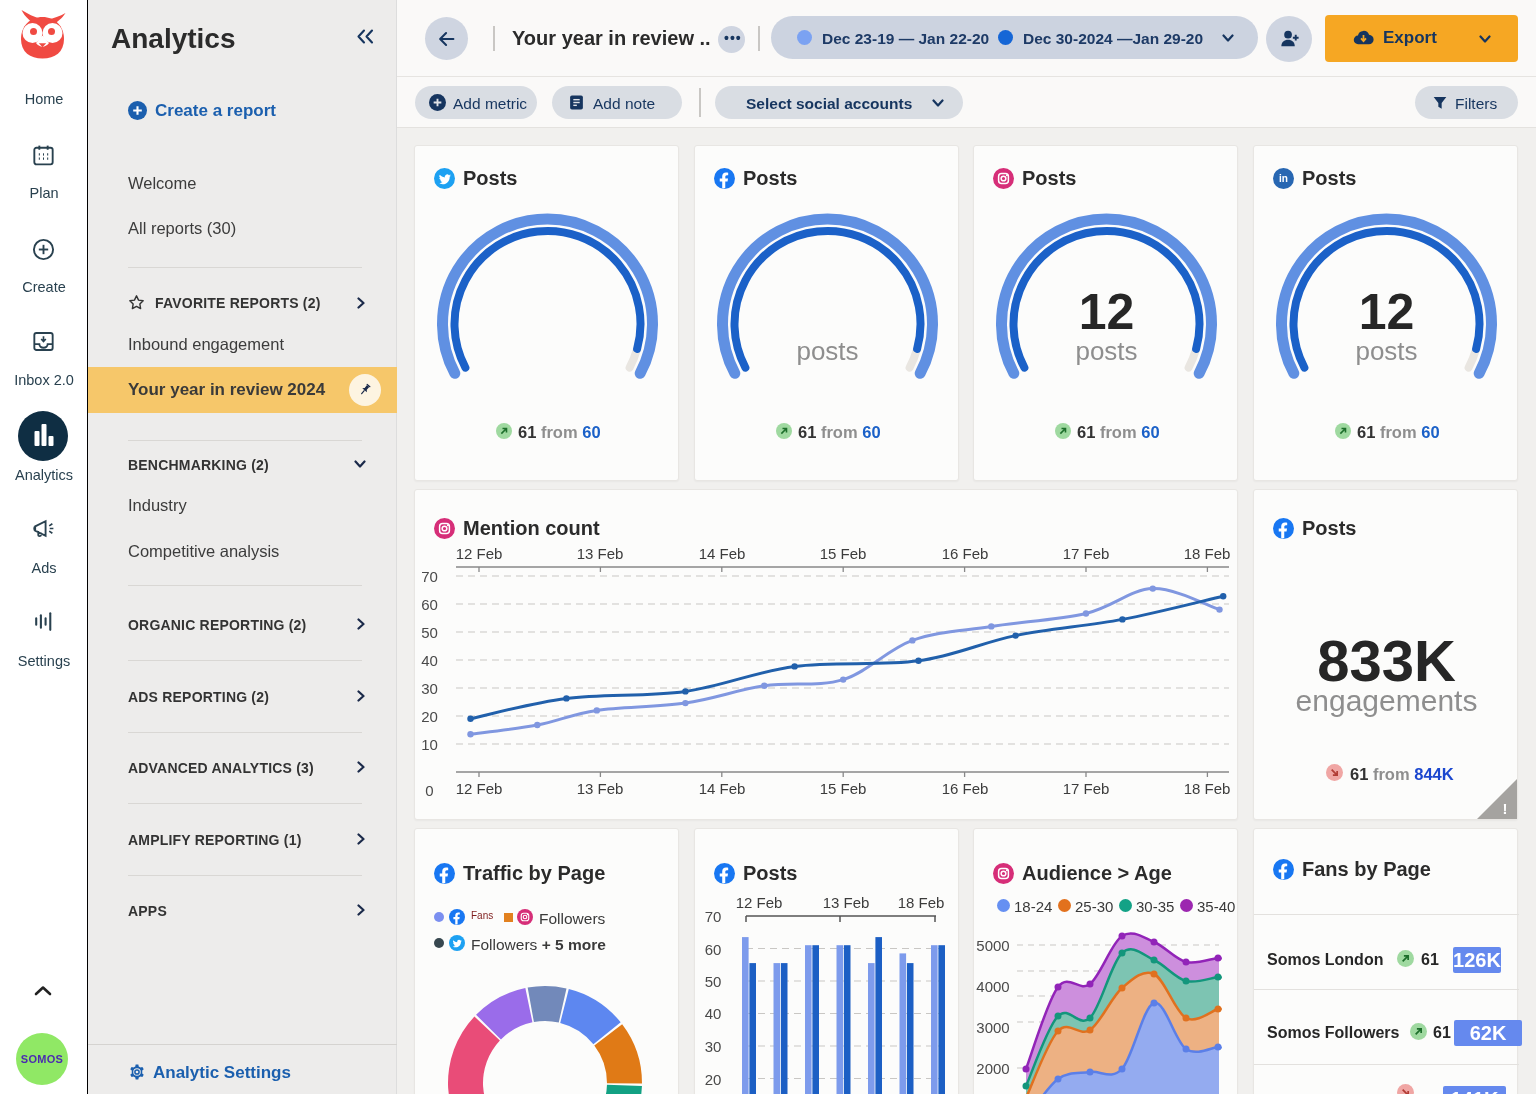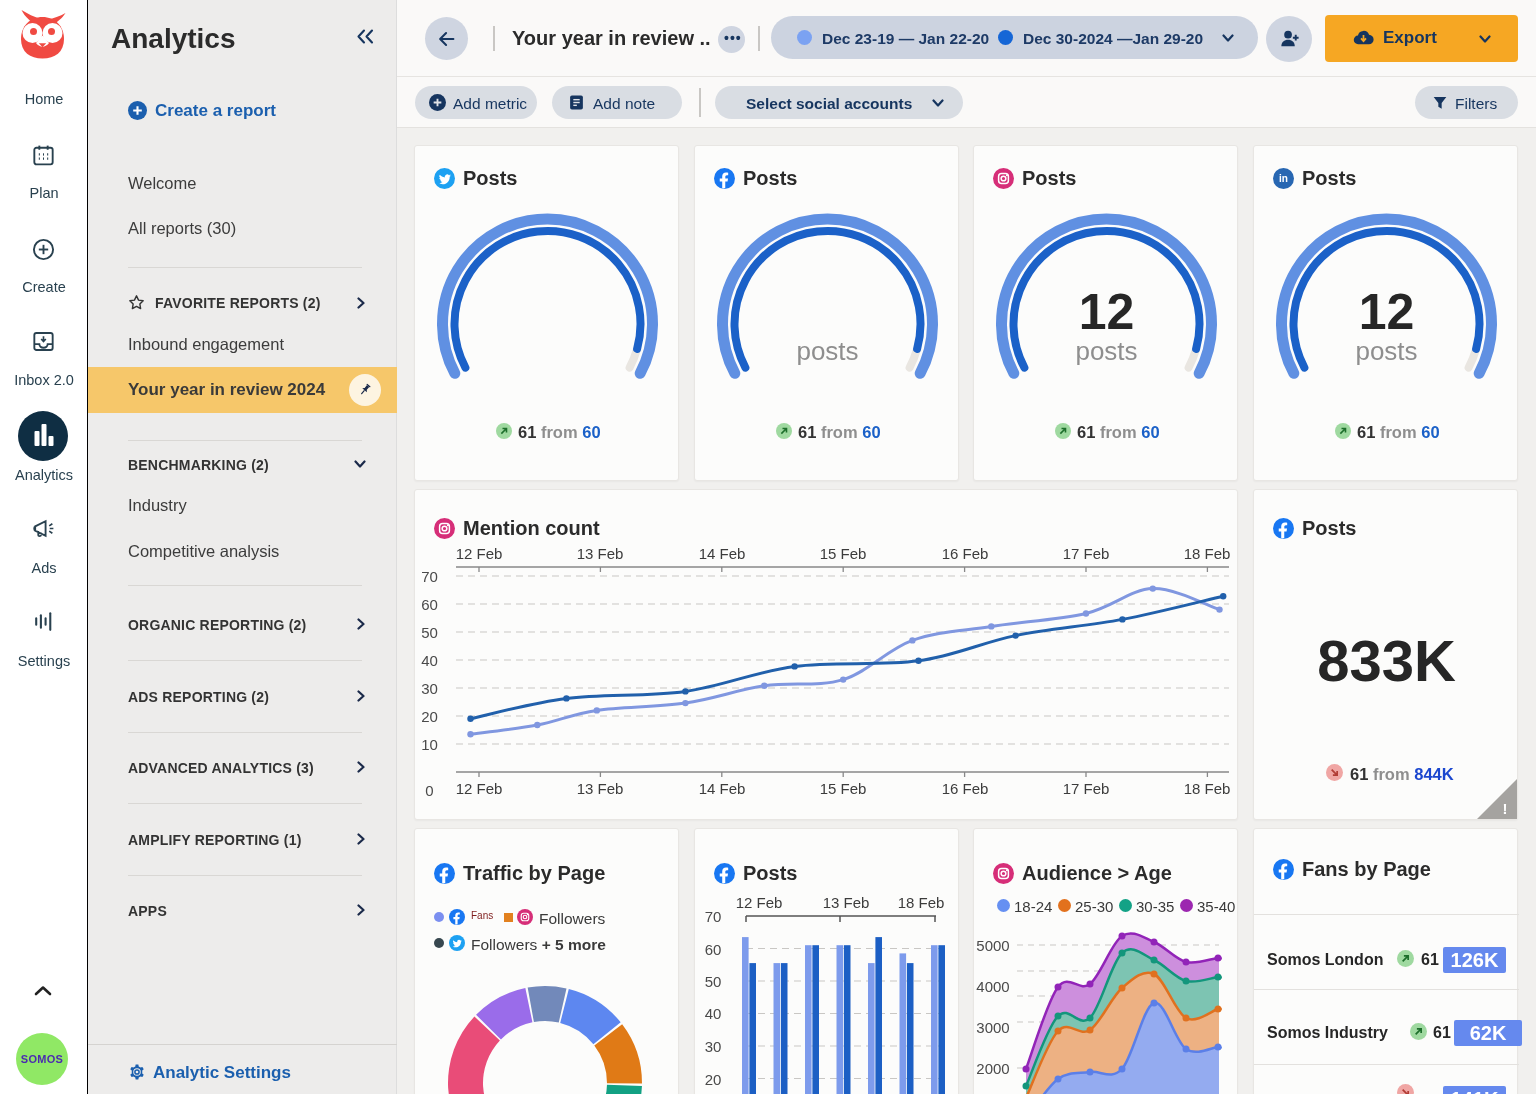--- a/index.html
+++ b/index.html
@@ -177,20 +177,21 @@
     <div class="abs xlab" style="left:752px;top:55px;width:80px">18 Feb</div>
     <div class="abs xlab" style="left:752px;top:290px;width:80px">18 Feb</div>
 </div>
 <div class="card" style="left:1253px;top:489px;width:265px;height:331px">
 <svg class="abs" style="left:19px;top:28px" width="21" height="21" viewBox="0 0 24 24">
       <circle cx="12" cy="12" r="12" fill="#1877f2"></circle>
       <path fill="#fff" d="M15.5 15.3l.53-3.26h-3.1V9.92c0-.9.44-1.77 1.85-1.77h1.43V5.37s-1.3-.22-2.54-.22c-2.59 0-4.28 1.57-4.28 4.4v2.5H6.56v3.26h2.83v7.9c.57.09 1.15.13 1.74.13s1.17-.04 1.74-.13v-7.9h2.6z"></path>
     </svg>
 <div class="ctitle">Posts</div>
 <div class="abs" style="left:0;top:142px;width:265px;text-align:center;font-size:58px;font-weight:bold;color:#262626;line-height:1">833K</div>
+<div class="abs" style="left:0;top:196px;width:265px;text-align:center;font-size:30px;color:#8e8e8e;line-height:1">engagements</div>
 <svg class="abs" style="left:72px;top:274px" width="17" height="17" viewBox="0 0 18 18">
       <circle cx="9" cy="9" r="9" fill="#f0a6a4"></circle>
       <path d="M6 6 L11.2 11.2 M7.3 11.8 H11.8 V7.3" stroke="#b23c35" stroke-width="1.8" fill="none"></path>
     </svg>
 <div class="abs" style="left:96px;top:275px;font-size:16.5px;font-weight:bold;color:#333">61 <span style="color:#8e8e8e">from</span> <span style="color:#1b47cf">844K</span></div>
 <svg class="abs" style="right:0;bottom:0" width="40" height="40">
       <path d="M40 0 L40 40 L0 40 Z" fill="#a5a3a0"></path>
       <text x="28" y="35" font-size="15" font-weight="bold" fill="#fff" text-anchor="middle" font-family="Liberation Sans">!</text>
     </svg>
 </div>
@@ -350,22 +351,22 @@
 <div class="ctitle" style="top:29px">Fans by Page</div>
 <div class="abs hr2" style="left:0;top:85px;width:265px"></div>
 <div class="abs hr2" style="left:0;top:160px;width:265px"></div>
 <div class="abs hr2" style="left:0;top:235px;width:265px"></div>
 <div class="abs" style="left:13px;top:122px;font-size:16px;font-weight:bold;color:#262626">Somos London</div>
 <svg class="abs" style="left:143px;top:121px" width="17" height="17" viewBox="0 0 18 18">
       <circle cx="9" cy="9" r="9" fill="#9fd9a0"></circle>
       <path d="M6 12 L11.2 6.8 M7.3 6.2 H11.8 V10.7" stroke="#1d6f2b" stroke-width="1.8" fill="none"></path>
     </svg>
 <div class="abs" style="left:167px;top:122px;font-size:16px;font-weight:bold;color:#262626">61</div>
-<div class="abs badge" style="left:189px;top:118px;width:63px">126K</div>
-<div class="abs" style="left:13px;top:195px;font-size:16px;font-weight:bold;color:#262626">Somos Industry</div>
+<div class="abs badge" style="left:199px;top:118px;width:48px">126K</div>
+<div class="abs" style="left:13px;top:195px;font-size:16px;font-weight:bold;color:#262626">Somos Followers</div>
 <svg class="abs" style="left:156px;top:194px" width="17" height="17" viewBox="0 0 18 18">
       <circle cx="9" cy="9" r="9" fill="#9fd9a0"></circle>
       <path d="M6 12 L11.2 6.8 M7.3 6.2 H11.8 V10.7" stroke="#1d6f2b" stroke-width="1.8" fill="none"></path>
     </svg>
 <div class="abs" style="left:179px;top:195px;font-size:16px;font-weight:bold;color:#262626">61</div>
 <div class="abs badge" style="left:200px;top:191px;width:68px">62K</div>
 <svg class="abs" style="left:143px;top:255px" width="17" height="17" viewBox="0 0 18 18">
       <circle cx="9" cy="9" r="9" fill="#f0a6a4"></circle>
       <path d="M6 6 L11.2 11.2 M7.3 11.8 H11.8 V7.3" stroke="#b23c35" stroke-width="1.8" fill="none"></path>
     </svg>

